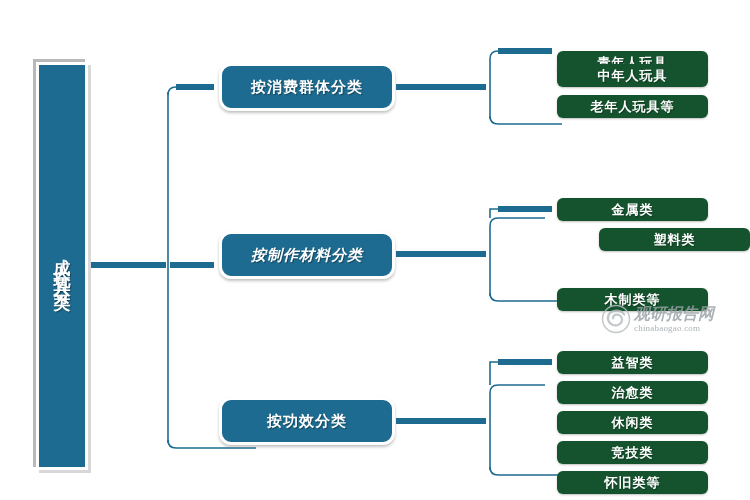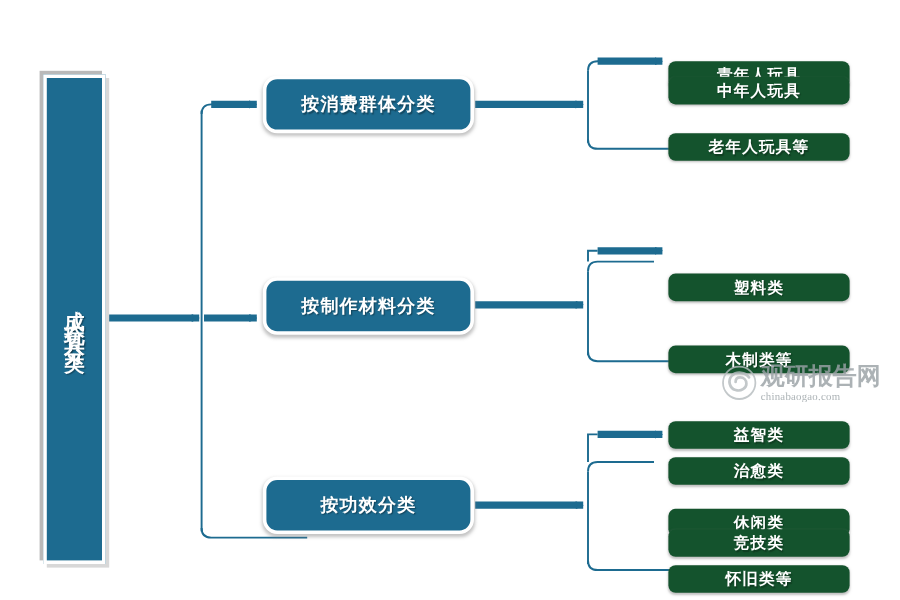--- a/index.html
+++ b/index.html
@@ -121,25 +121,26 @@
     flex: 0 0 30px;
     margin-right: 3px;
   }
   .wm-text {
     display: flex;
     flex-direction: column;
     justify-content: center;
     line-height: 1;
   }
   .wm-title {
-    font-size: 20px;
+    font-size: 16px;
     font-weight: bold;
     color: #9aa2a6;
     letter-spacing: 0px;
     font-family: "Liberation Sans", sans-serif;
+    font-style: italic;
   }
   .wm-url {
     font-size: 9px;
     color: #9aa2a6;
     letter-spacing: 0.2px;
     margin-top: 2px;
     font-family: Liberation Serif, serif;
   }
 </style>
 </head>
@@ -187,51 +188,54 @@
     <path d="M490,385 L490,362 L498,362" stroke="#1d6b90" stroke-width="1.6" fill="none"></path>
   </svg>
 
   <div class="root-node">
     <span class="root-label">成人玩具分类</span>
   </div>
 
   <div class="mid-node" style="top:63px;">
     <span class="mid-label">按消费群体分类</span>
   </div>
-  <div class="mid-node" style="top:231px;">
+  <div class="mid-node" style="top:231px;font-style:italic;">
     <span class="mid-label">按制作材料分类</span>
   </div>
   <div class="mid-node" style="top:397px;">
     <span class="mid-label">按功效分类</span>
   </div>
 
   <div class="leaf-node" style="top:51px;">
     <span class="leaf-label">青年人玩具</span>
   </div>
   <div class="leaf-node" style="top:64px;">
     <span class="leaf-label">中年人玩具</span>
   </div>
-  <div class="leaf-node" style="top:111px;">
+  <div class="leaf-node" style="top:95px;">
     <span class="leaf-label">老年人玩具等</span>
   </div>
 
-  <div class="leaf-node" style="top:228px;">
+  <div class="leaf-node" style="top:198px;">
+    <span class="leaf-label">金属类</span>
+  </div>
+  <div class="leaf-node" style="top:228px;margin-left:42px;">
     <span class="leaf-label">塑料类</span>
   </div>
   <div class="leaf-node" style="top:288px;">
     <span class="leaf-label">木制类等</span>
   </div>
 
   <div class="leaf-node" style="top:351px;">
     <span class="leaf-label">益智类</span>
   </div>
   <div class="leaf-node" style="top:381px;">
     <span class="leaf-label">治愈类</span>
   </div>
-  <div class="leaf-node" style="top:424px;">
+  <div class="leaf-node" style="top:411px;">
     <span class="leaf-label">休闲类</span>
   </div>
   <div class="leaf-node" style="top:441px;">
     <span class="leaf-label">竞技类</span>
   </div>
   <div class="leaf-node" style="top:471px;">
     <span class="leaf-label">怀旧类等</span>
   </div>
 
   <div class="watermark">

